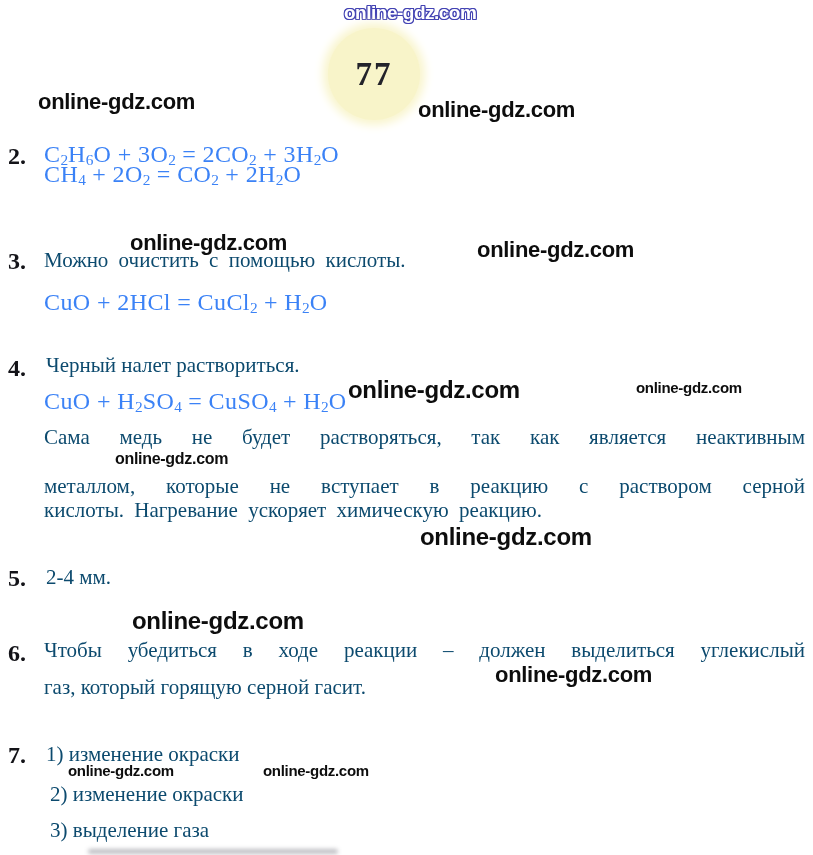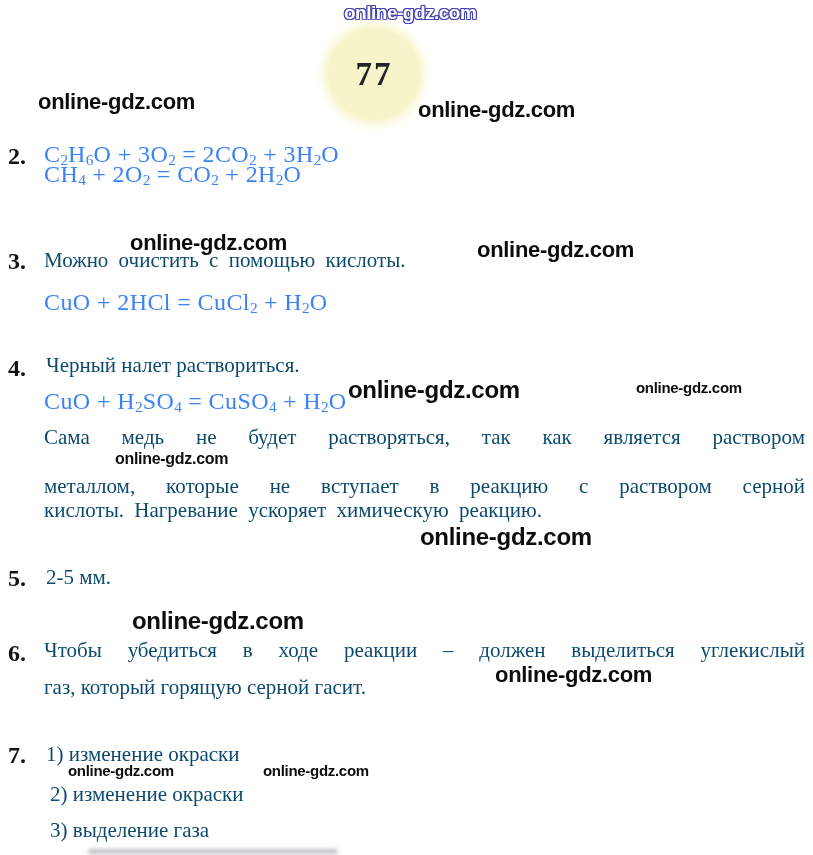--- a/index.html
+++ b/index.html
@@ -125,26 +125,26 @@
   <div class="line eq" style="left:44px; top:141px;">C<sub>2</sub>H<sub>6</sub>O + 3O<sub>2</sub> = 2CO<sub>2</sub> + 3H<sub>2</sub>O</div>
   <div class="line eq" style="left:44px; top:161px;">CH<sub>4</sub> + 2O<sub>2</sub> = CO<sub>2</sub> + 2H<sub>2</sub>O</div>
 
   <div class="num" style="left:8px; top:248px;">3.</div>
   <div class="line wspace" style="left:44px; top:248px;">Можно очистить с помощью кислоты.</div>
   <div class="line eq" style="left:44px; top:281px;margin-top:8px;">CuO + 2HCl = CuCl<sub>2</sub> + H<sub>2</sub>O</div>
 
   <div class="num" style="left:8px; top:355px;">4.</div>
   <div class="line" style="left:46px; top:353px;">Черный налет раствориться.</div>
   <div class="line eq" style="left:44px; top:388px;">CuO + H<sub>2</sub>SO<sub>4</sub> = CuSO<sub>4</sub> + H<sub>2</sub>O</div>
-  <div class="line just" style="left:44px; top:425px;">Сама медь не будет растворяться, так как является раствором</div>
+  <div class="line just" style="left:44px; top:425px;">Сама медь не будет растворяться, так как является неактивным</div>
   <div class="line just" style="left:44px; top:462px;margin-top:12px;">металлом, которые не вступает в реакцию с раствором серной</div>
   <div class="line wspace" style="left:44px; top:498px;">кислоты. Нагревание ускоряет химическую реакцию.</div>
 
   <div class="num" style="left:8px; top:565px;">5.</div>
-  <div class="line" style="left:46px; top:565px;">2-5  мм.</div>
+  <div class="line" style="left:46px; top:565px;">2-4  мм.</div>
 
   <div class="num" style="left:8px; top:640px;">6.</div>
   <div class="line just" style="left:44px; top:638px;">Чтобы убедиться в ходе реакции – должен выделиться углекислый</div>
   <div class="line" style="left:44px; top:675px;">газ, который горящую серной гасит.</div>
 
   <div class="num" style="left:8px; top:742px;">7.</div>
   <div class="line" style="left:46px; top:742px;">1) изменение окраски</div>
   <div class="line" style="left:50px; top:782px;">2) изменение окраски</div>
   <div class="line" style="left:50px; top:818px;text-align:center;">3) выделение газа</div>
 

